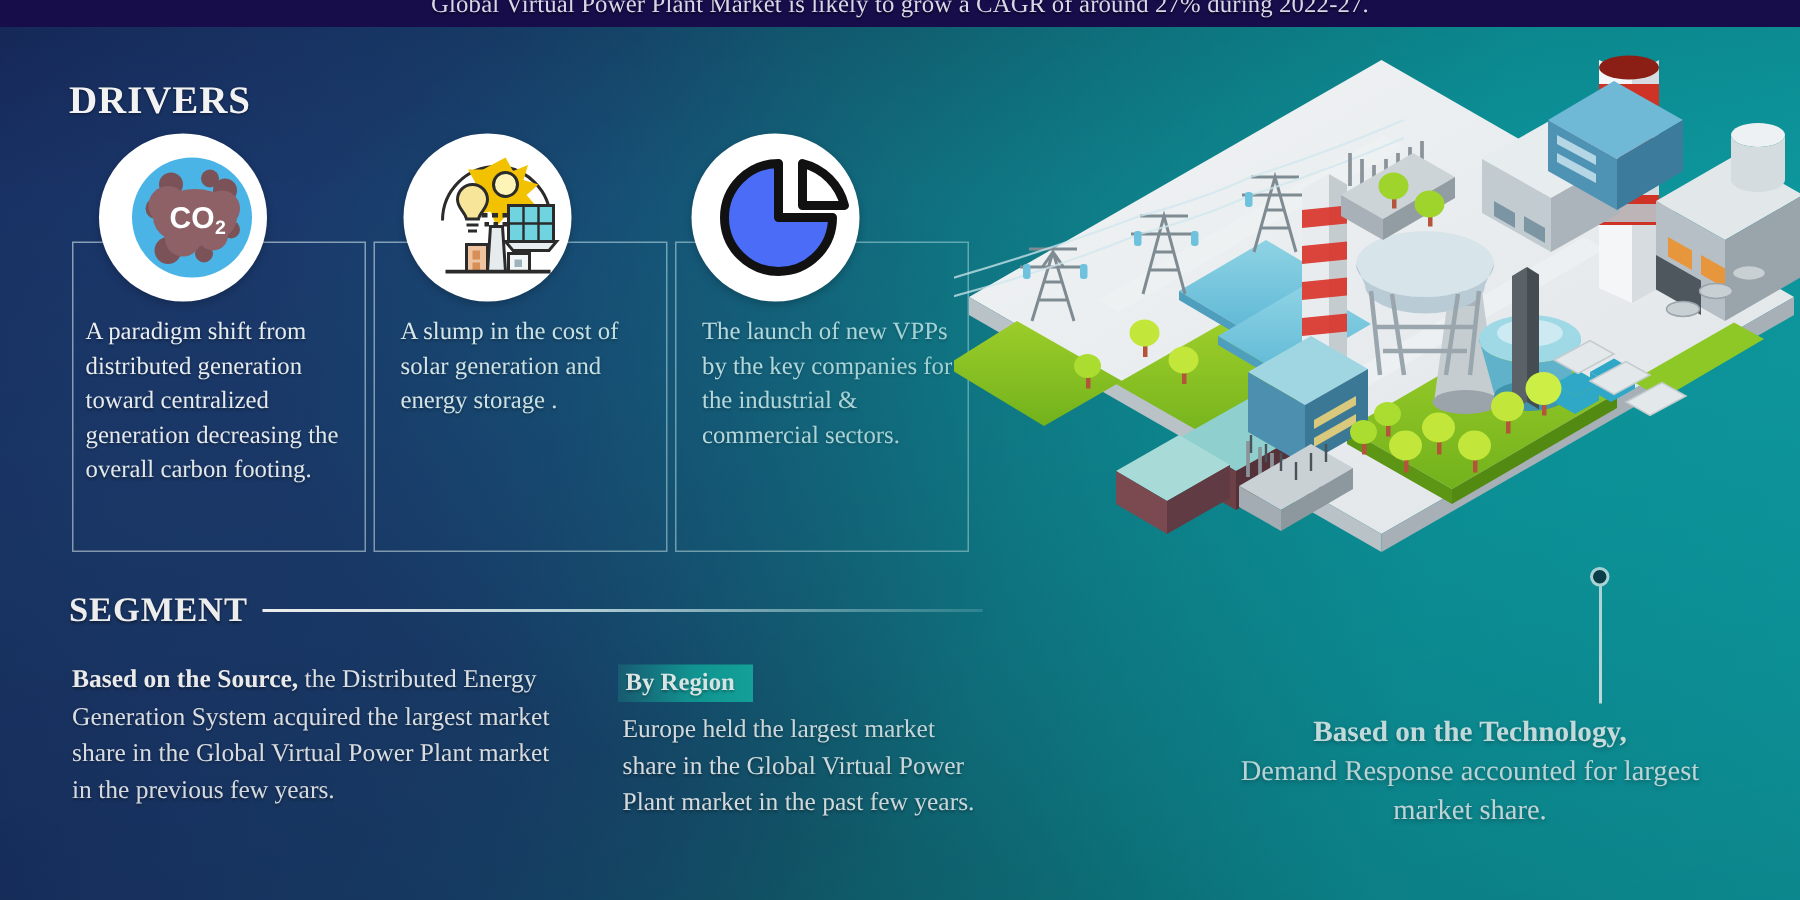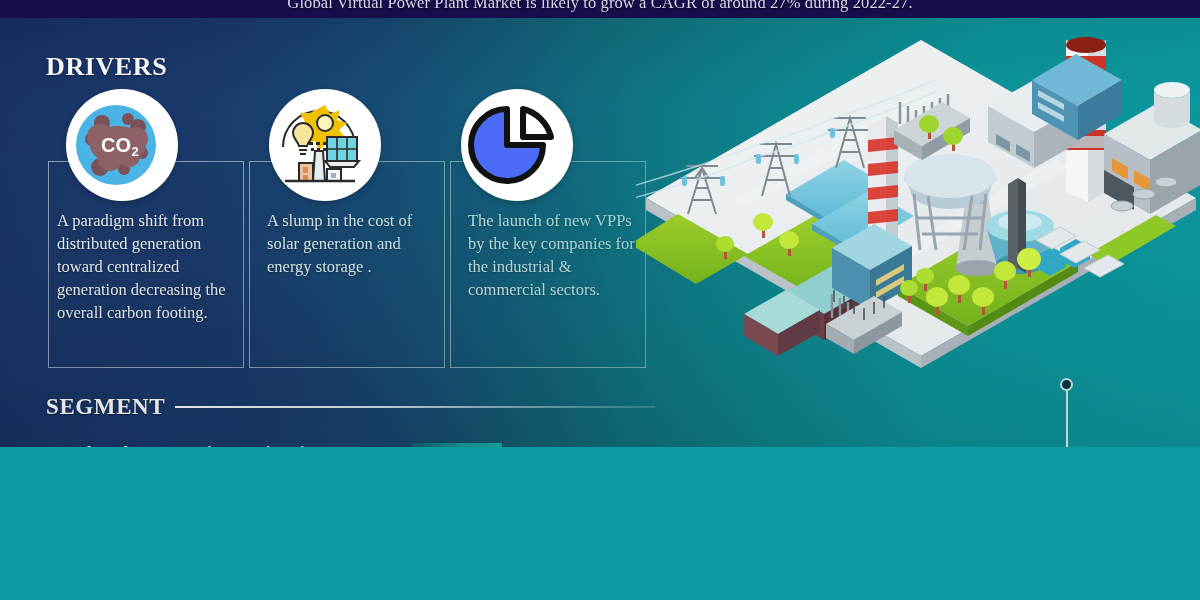--- a/index.html
+++ b/index.html
@@ -6,21 +6,21 @@
   html,body { width:1200px; height:600px; overflow:hidden; }
   body {
     font-family:"Liberation Serif", serif;
     background:#0d9aa0;
     position:relative;
   }
 
   
   #canvas {
     position:absolute; inset:0;
-    width:1200px; height:447px;
+    width:1200px; height:600px;
     overflow:hidden;
     background:
       radial-gradient(ellipse 900px 700px at 10% 55%, #1b3a6b 0%, rgba(27,58,107,0) 62%),
       linear-gradient(100deg,
         #16275c 0%,
         #19366b 16%,
         #17466f 32%,
         #126073 48%,
         #0e7b85 64%,
         #0c9097 78%,
@@ -96,21 +96,21 @@
   #dt1{ left:267px; }
   #dt2{ left:468px; }
 
   
   .icon-circle{
     position:absolute;
     top:89px;
     width:112px; height:112px;
     border-radius:50%;
     background:#ffffff;
-    display:flex; align-items:center; justify-content:flex-start;
+    display:flex; align-items:center; justify-content:flex-end;
     box-shadow:0 2px 6px rgba(0,0,0,.22);
     overflow:hidden;
     z-index:5;
   }
   #ic0{ left:66px; }
   #ic1{ left:269px; }
   #ic2{ left:461px; }
 
   
   .seg-text{

